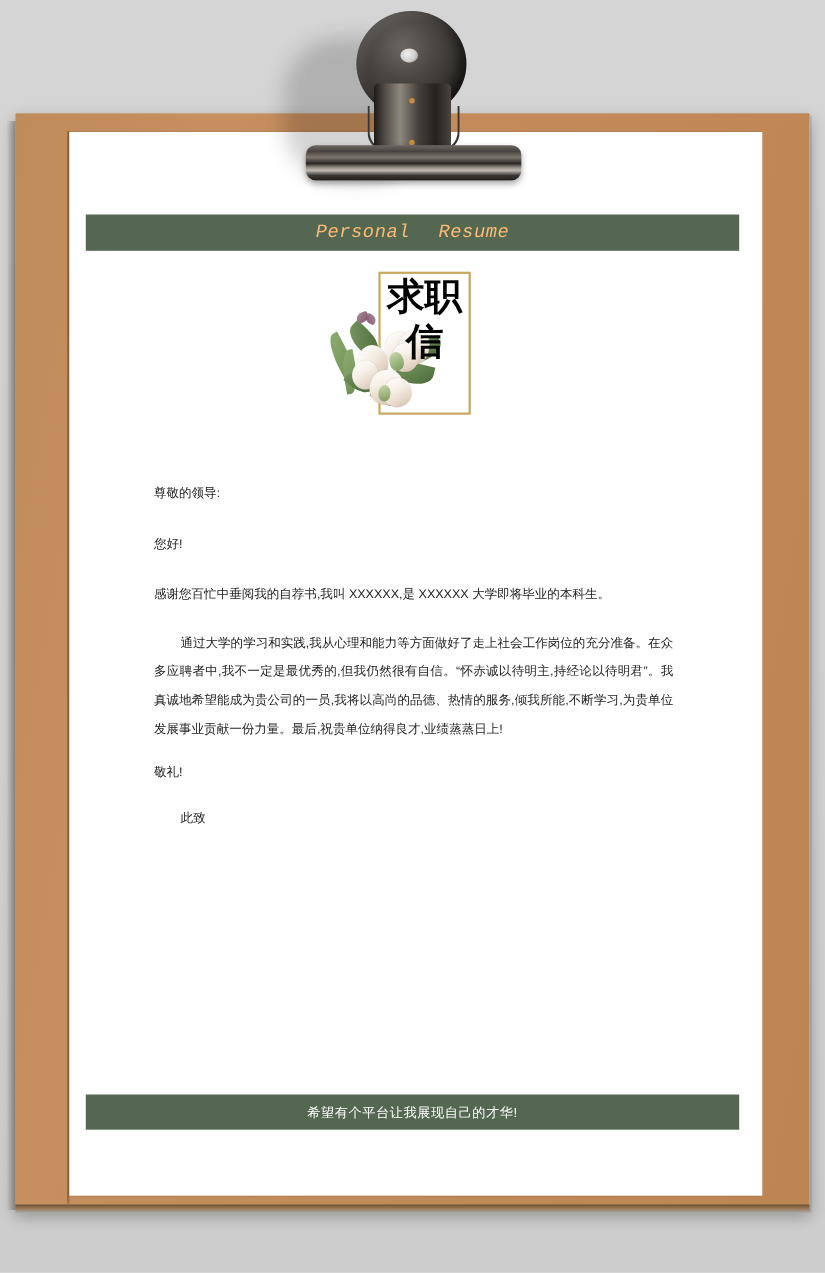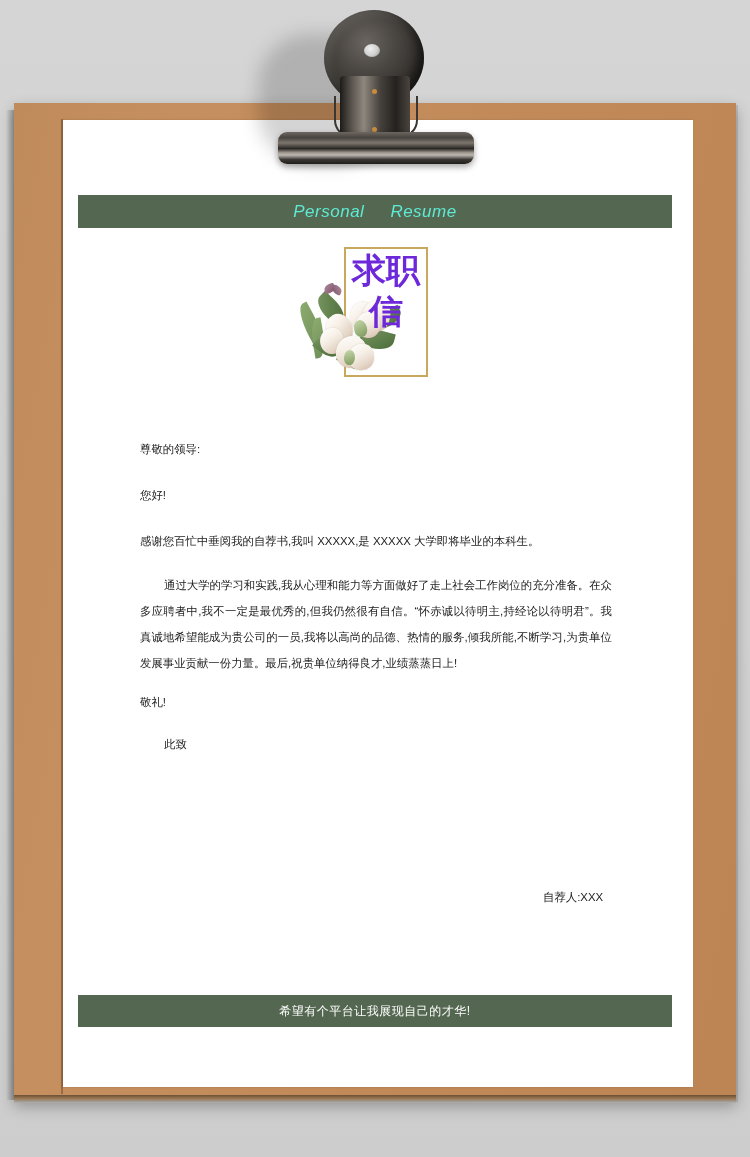--- a/index.html
+++ b/index.html
@@ -166,24 +166,25 @@
     left: 78px;
     top: 195px;
     width: 594px;
     height: 33px;
     background: #546851;
     display: flex;
     align-items: center;
     justify-content: center;
   }
   #header-banner .title {
-    color: #5eead4;
+    color: #fdba74;
     font-style: italic;
     font-size: 17px;
     letter-spacing: .5px;
+    font-family: Liberation Mono, monospace;
   }
   #header-banner .gap { display: inline-block; width: 26px; }
 
   
   #logo {
     position: absolute;
     left: 298px;
     top: 244px;
     width: 155px;
     height: 142px;
@@ -196,21 +197,21 @@
     height: 130px;
     border: 2px solid #c8a75e;
     background: #ffffff;
   }
   #logo-chars {
     position: absolute;
     left: 52px;
     top: 6px;
     width: 72px;
     height: 124px;
-    color: #6d28d9;
+    color: #000000;
     font-family: "Liberation Serif", "DejaVu Serif", serif;
     font-weight: bold;
     font-size: 34px;
     line-height: 41px;
     text-align: center;
     letter-spacing: 0;
     z-index: 3;
   }
   
   .leaf {
@@ -346,27 +347,26 @@
 
   <div class="bud" style="left:56px; top:76px; width:13px; height:17px; transform:rotate(-12deg);"></div>
   <div class="bud" style="left:46px; top:106px; width:11px; height:15px; transform:rotate(6deg);"></div>
 
   <div id="logo-chars">求职信</div>
 </div>
 
 <div id="letter">
   <div class="line salutation">尊敬的领导:</div>
   <div class="line greeting">您好!</div>
-  <div class="line lead">感谢您百忙中垂阅我的自荐书,我叫 XXXXX,是 XXXXX 大学即将毕业的本科生。</div>
+  <div class="line lead">感谢您百忙中垂阅我的自荐书,我叫 XXXXXX,是 XXXXXX 大学即将毕业的本科生。</div>
 
   <p class="para">通过大学的学习和实践,我从心理和能力等方面做好了走上社会工作岗位的充分准备。在众多应聘者中,我不一定是最优秀的,但我仍然很有自信。“怀赤诚以待明主,持经论以待明君”。我真诚地希望能成为贵公司的一员,我将以高尚的品德、热情的服务,倾我所能,不断学习,为贵单位发展事业贡献一份力量。最后,祝贵单位纳得良才,业绩蒸蒸日上!</p>
 
   <div class="line closing-2">敬礼!</div>
   <div class="line closing-1">此致</div>
 </div>
 
 <div id="signature">
-  <div>自荐人:XXX</div>
 </div>
 
 <div id="footer-banner">
   <div class="ftext">希望有个平台让我展现自己的才华!</div>
 </div>
 
 </body></html>

